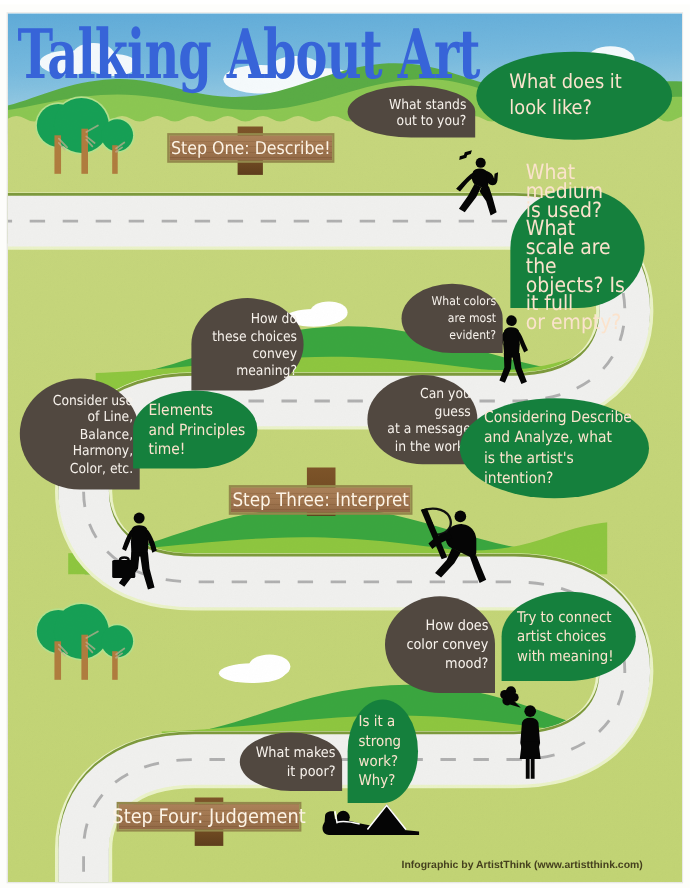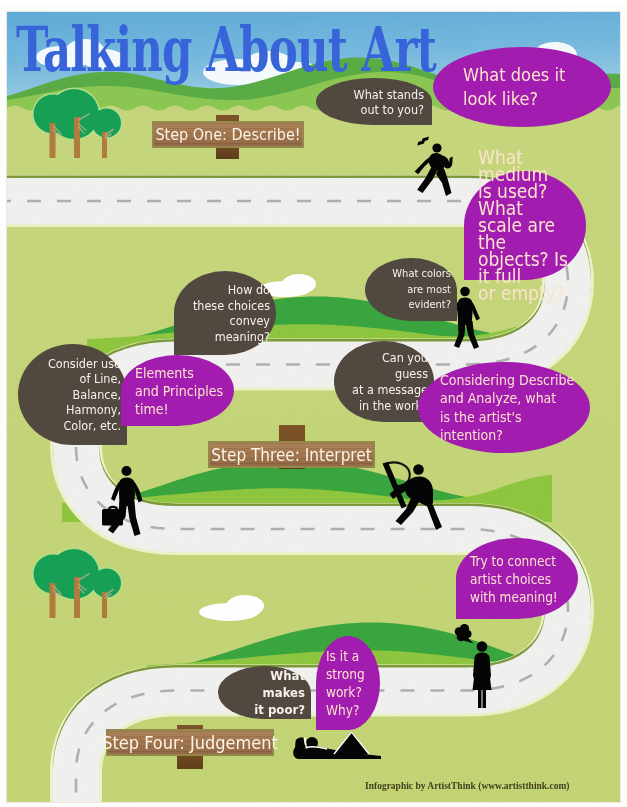--- a/index.html
+++ b/index.html
@@ -6,29 +6,29 @@
   html,body{margin:0;padding:0;background:#ffffff;}
   body{width:627px;height:807px;overflow:hidden;font-family:"DejaVu Sans",sans-serif;}
   #frame{position:absolute;left:0;top:4px;width:627px;height:807px;background:#fdfdfb;}
   #poster{position:absolute;left:7px;top:8px;width:613px;height:790px;overflow:hidden;
           box-shadow:0 0 0 1px rgba(0,0,0,.08);}
   svg{display:block;}
   .bub{position:absolute;box-sizing:border-box;display:flex;align-items:center;justify-content:flex-start;
        color:#fbe9d8;font-family:"DejaVu Sans Condensed","DejaVu Sans",sans-serif;}
   .bub span{display:block;width:100%;white-space:pre-line;}
   .dark{background:#514840;color:#f7f2ec;text-align:right;}
-  .orange{background:#a21caf;color:#fbe3cd;}
+  .orange{background:#15803d;color:#fbe3cd;}
   
   .c-br{border-radius:50% 50% 0 50%;}
   .c-bl{border-radius:50% 50% 50% 0;}
   .c-all{border-radius:50%;}
   #title{position:absolute;left:9px;top:4.5px;font-family:"DejaVu Serif Condensed","DejaVu Serif",serif;
          font-size:62px;font-weight:bold;color:#3764d8;letter-spacing:-1px;
          line-height:66px;white-space:nowrap;transform:scaleX(0.78);transform-origin:0 0;}
-  #footer{position:absolute;left:358px;top:769px;font-family:Liberation Serif, serif;
+  #footer{position:absolute;left:358px;top:769px;font-family:Liberation Sans, sans-serif;
           font-size:9.5px;font-weight:bold;color:#45401e;letter-spacing:0px;white-space:nowrap;}
   .sign{position:absolute;text-align:center;}
   .sign .post{position:absolute;background:linear-gradient(180deg,#7d5429 0%,#6f4a22 70%,#5e3d1c 100%);}
   .sign .board{position:absolute;box-sizing:border-box;
                background:
                  repeating-linear-gradient(180deg, rgba(0,0,0,0.055) 0px, rgba(0,0,0,0.055) 1px,
                                                    rgba(255,255,255,0.03) 1px, rgba(255,255,255,0.03) 5px),
                  linear-gradient(180deg,#a87d54 0%,#9d7149 55%,#8e6440 100%);
                border:2px solid #93894c;color:#fdf4e6;
                font-family:"DejaVu Sans Condensed","DejaVu Sans",sans-serif;white-space:nowrap;
@@ -306,35 +306,40 @@
 in the work?</span>
   </div>
 
   <div class="bub orange c-all" style="left:411px;top:350px;width:172px;height:91px;padding:0 14px 0 22px;font-size:14px;line-height:18.5px;">
     <span>Considering Describe
 and Analyze, what
 is the artist's
 intention?</span>
   </div>
 
+  <div class="bub dark c-br" style="left:343px;top:530px;width:100px;height:88px;padding:0 6px 0 16px;font-size:13px;line-height:17px;">
+    <span>How does
+color convey
+mood?</span>
+  </div>
 
   <div class="bub orange c-bl" style="left:449px;top:526px;width:122px;height:81px;padding:0 8px 0 14px;font-size:13.5px;line-height:18px;">
     <span>Try to connect
 artist choices
 with meaning!</span>
   </div>
 
   <div class="bub orange c-bl" style="left:309px;top:624px;width:64px;height:94px;padding:0 4px 0 10px;font-size:13.5px;line-height:18px;">
     <span>Is it a
 strong
 work?
 Why?</span>
   </div>
 
-  <div class="bub dark c-br" style="left:211px;top:654px;width:93px;height:53px;padding:0 6px 0 14px;font-size:13px;line-height:17px;font-weight:bold;">
+  <div class="bub dark c-br" style="left:211px;top:654px;width:93px;height:53px;padding:0 6px 0 14px;font-size:13px;line-height:17px;">
     <span>What makes
 it poor?</span>
   </div>
 
   <div class="sign" style="left:145px;top:103px;width:152px;height:52px;">
     <div class="post" style="left:64px;top:0;width:23px;height:44px;"></div>
     <div class="board" style="left:0;top:6px;width:152px;height:27px;font-size:16px;">
       <span>Step One: Describe!</span>
     </div>
   </div>

